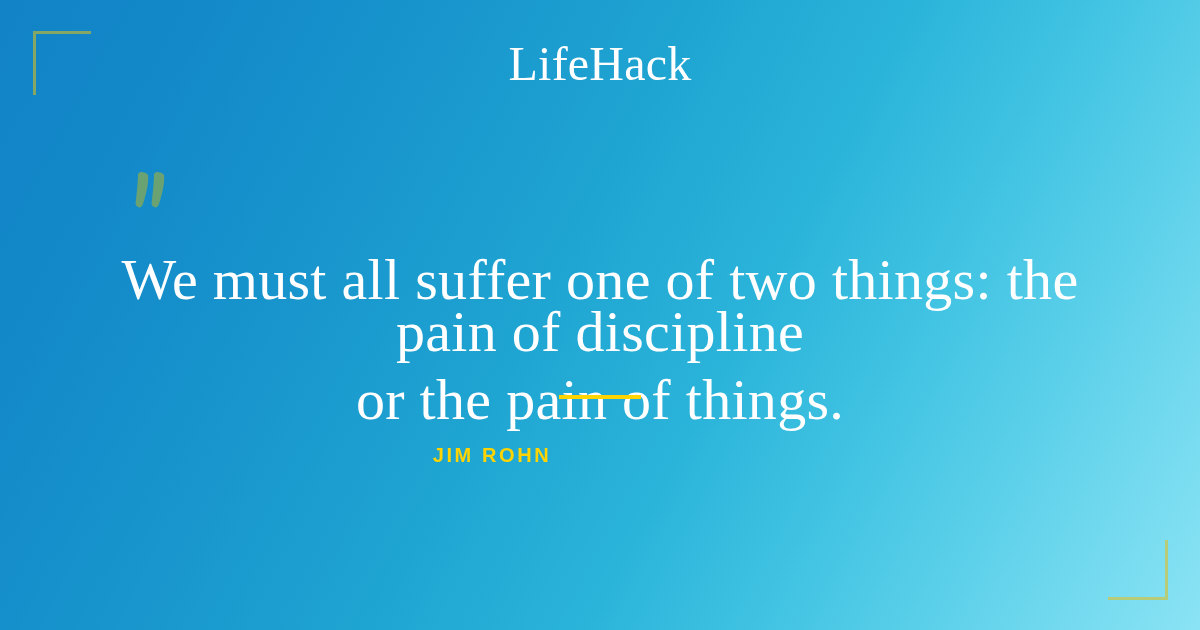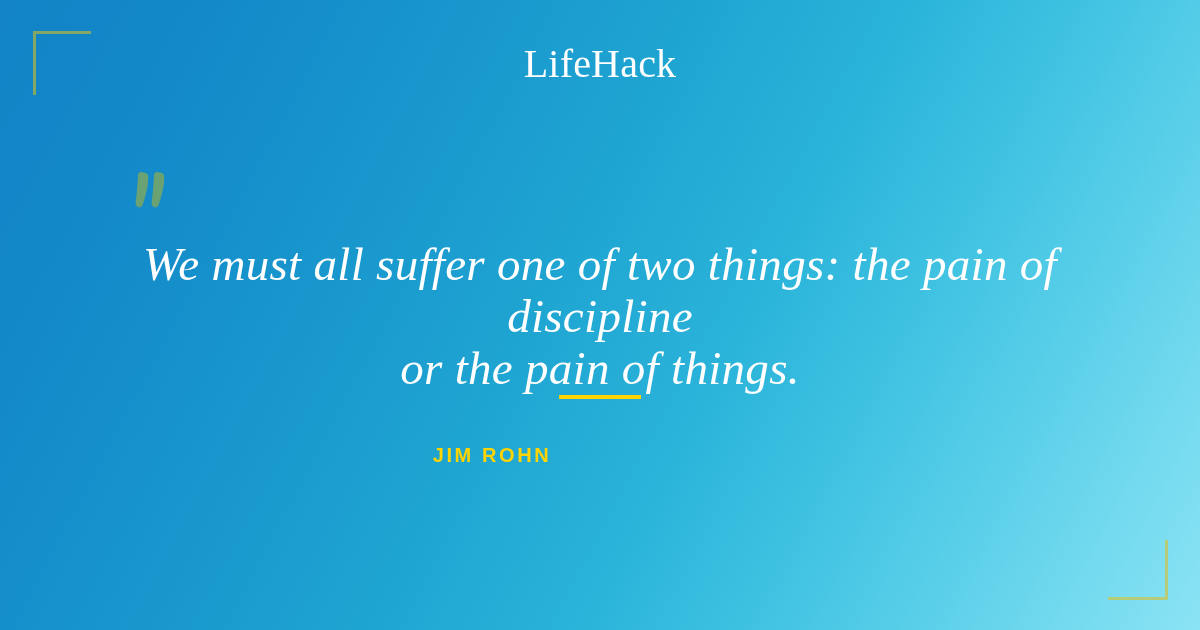--- a/index.html
+++ b/index.html
@@ -54,21 +54,21 @@
   }
 
   
   .logo {
     position: absolute;
     top: 40px;
     left: 0;
     width: 1200px;
     text-align: center;
     font-family: "Liberation Serif", "DejaVu Serif", serif;
-    font-size: 40px;
+    font-size: 48px;
     line-height: 48px;
     letter-spacing: 0.2px;
     color: #ffffff;
     font-weight: 400;
   }
 
   
   .quote-mark {
     position: absolute;
     left: 124px;
@@ -85,25 +85,24 @@
   
   .quote-block {
     position: absolute;
     left: 100px;
     top: 238px;
     width: 1000px;
     text-align: center;
   }
   .quote-text {
     font-family: "Liberation Serif", "DejaVu Serif", serif;
-    font-style: italic;
-    font-size: 47px;
+    font-size: 58px;
     line-height: 52px;
     color: #ffffff;
-    margin: 0;
+    margin: 16px;
     letter-spacing: 0.3px;
   }
 
   
   .divider-wrap {
     position: absolute;
     left: 0;
     top: 385px;
     width: 1200px;
     text-align: center;

